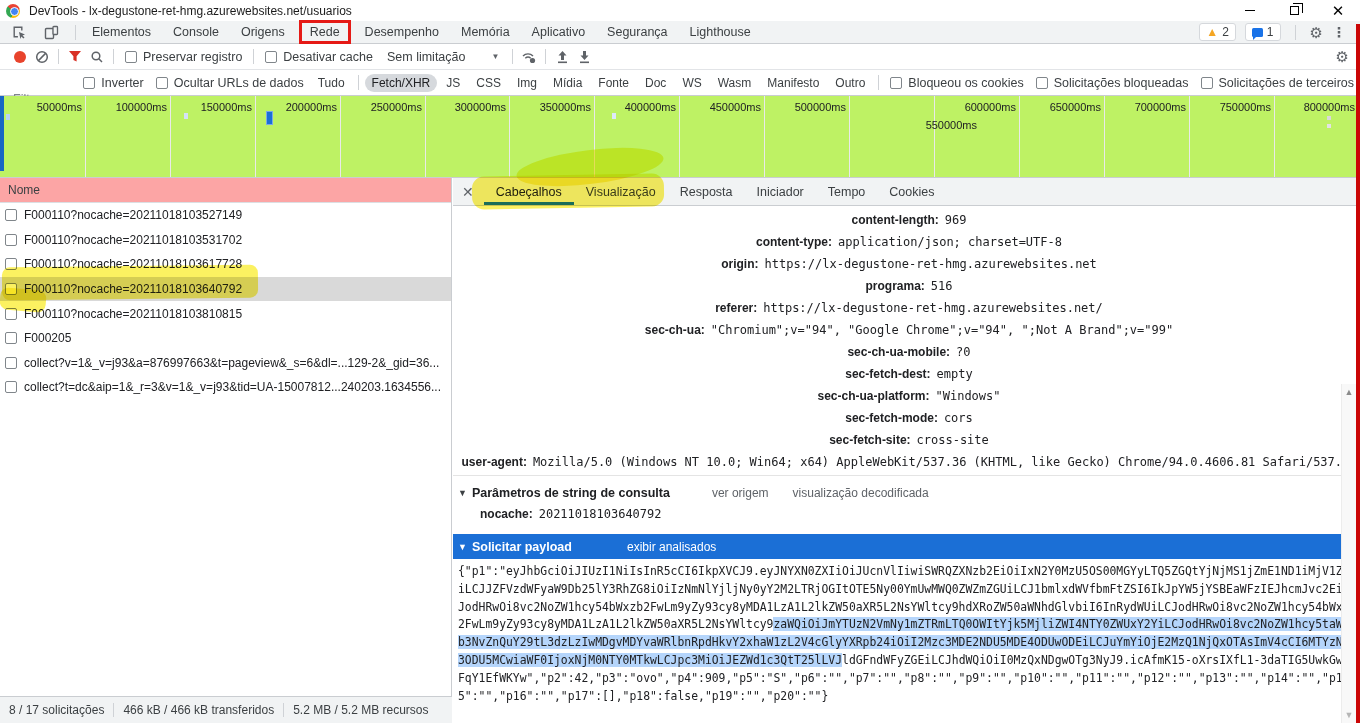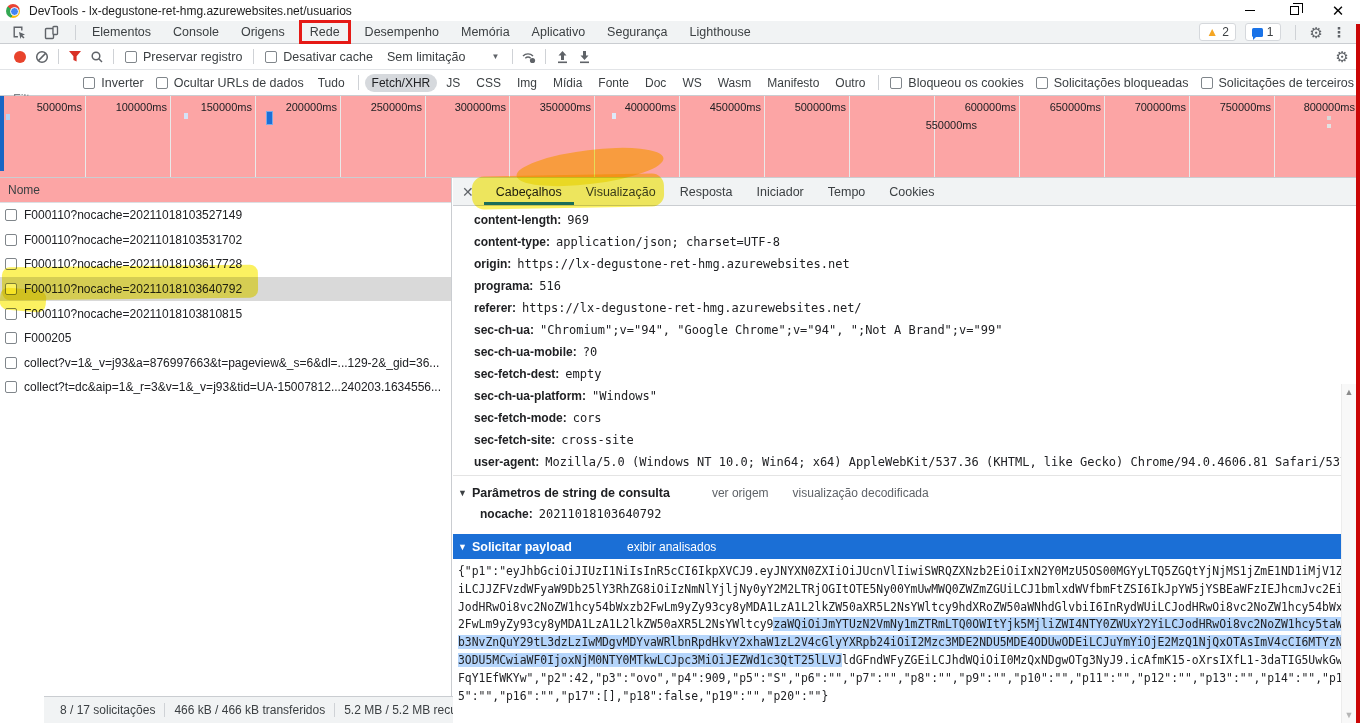--- a/index.html
+++ b/index.html
@@ -45,43 +45,43 @@
   .toolbar .gear { margin-left:auto; margin-right:11px; }
 
   
   .filterbar { position:absolute; left:0; top:70px; width:1360px; height:26px; background:#fff; border-bottom:1px solid #cacdd1; display:flex; align-items:center; }
   .filter-input { width:168px; font-size:12.5px; color:#80868b; padding-left:13px;margin-top:33px; }
   .pill { font-size:12px; color:#3c4043; padding:2px 7px; border-radius:9px; white-space:nowrap; margin:8px 1px; }
   .pill.selected { background:#d6d9dd; color:#202124; }
   .fb-group { display:flex; align-items:center; }
 
   
-  .timeline { position:absolute; left:0; top:96px; width:1360px; height:82px; background:#fca5a5; border-bottom:1px solid #cacdd1; overflow:hidden; }
+  .timeline { position:absolute; left:0; top:96px; width:1360px; height:82px; background:#bef264; border-bottom:1px solid #cacdd1; overflow:hidden; }
   .tl-label { position:absolute; top:5px; width:78px; text-align:right; font-size:11px; color:#202124; }
   .tl-grid { position:absolute; top:0; bottom:0; width:1px; background:#e9e9e9; }
   .tl-leftbar { position:absolute; left:0; top:0; bottom:6px; width:4px; background:#1866c4; }
   .tl-mark { position:absolute; }
 
   
   .left-panel { position:absolute; left:0; top:178px; width:452px; bottom:0; background:#fff; border-right:1px solid #cacdd1; }
   .nome-header { height:25px; background:#fca5a5; border-bottom:1px solid #dcdfe3; display:flex; align-items:center; padding-left:8px; font-size:12px; color:#3c4043; }
   .req-row { height:24.6px; display:flex; align-items:center; padding-left:5px; font-size:12px; color:#202124; white-space:nowrap; overflow:hidden; }
   .req-row .cb { margin-right:7px; }
   .req-row.selected { background:#d9d9d9; }
-  .statusbar { position:absolute; left:0; bottom:0; width:452px; height:27px; background:#f1f3f4; border-top:1px solid #cacdd1; display:flex; align-items:center; font-size:12px; color:#3c4043; padding-left:16px;margin-left:44px; }
+  .statusbar { position:absolute; left:0; bottom:0; width:452px; height:27px; background:#f1f3f4; border-top:1px solid #cacdd1; display:flex; align-items:center; font-size:12px; color:#3c4043; padding-left:9px; }
   .statusbar .vsep { height:14px; margin:0 9px; }
 
   
   .right-pane { position:absolute; left:453px; top:178px; right:0; bottom:0; background:#fff; overflow:hidden; }
   .detail-tabs { height:28px; background:#f1f3f4; border-bottom:1px solid #cacdd1; display:flex; align-items:stretch; }
   .dt-close { display:flex; align-items:center; padding:0 10px 0 9px; color:#5f6368; font-size:14px; }
   .dtab { display:flex; align-items:center; padding:0 12px; font-size:12.5px; color:#3c4043; border-bottom:3px solid transparent; border-top:3px solid transparent; }
   .dtab.active { color:#202124; border-bottom-color:#1a73e8; }
   .detail-body { position:absolute; left:0; top:28px; right:16px; bottom:0; overflow:hidden; }
-  .hdr-row { height:22px; display:flex; align-items:center; padding-left:21px; white-space:nowrap; overflow:hidden; }
+  .hdr-row { height:22px; display:flex; align-items:center; padding-left:21px; white-space:nowrap; overflow:hidden;justify-content:center; }
   .hdr-name { font-size:12px; font-weight:bold; color:#202124; margin-right:6px; }
   .hdr-val { font-size:12px; color:#202124; }
   .sect-sep { height:1px; background:#e4e4e4; margin-top:2px; }
   .section-title-row { display:flex; align-items:center; padding:10px 0 2px 5px; }
   .tri { font-size:9px; color:#3c4043; margin-right:5px; }
   .sect-title { font-size:12.5px; font-weight:bold; color:#202124; }
   .sect-link { font-size:12px; color:#5f6368; margin-left:42px; }
   .param-row { height:24px; display:flex; align-items:center; padding-left:27px; }
   .payload-bar { height:25px; background:#1b6fd6; display:flex; align-items:center; color:#fff; padding-left:5px; margin-top:8px; }
   .payload-bar .tri { color:#fff; }

